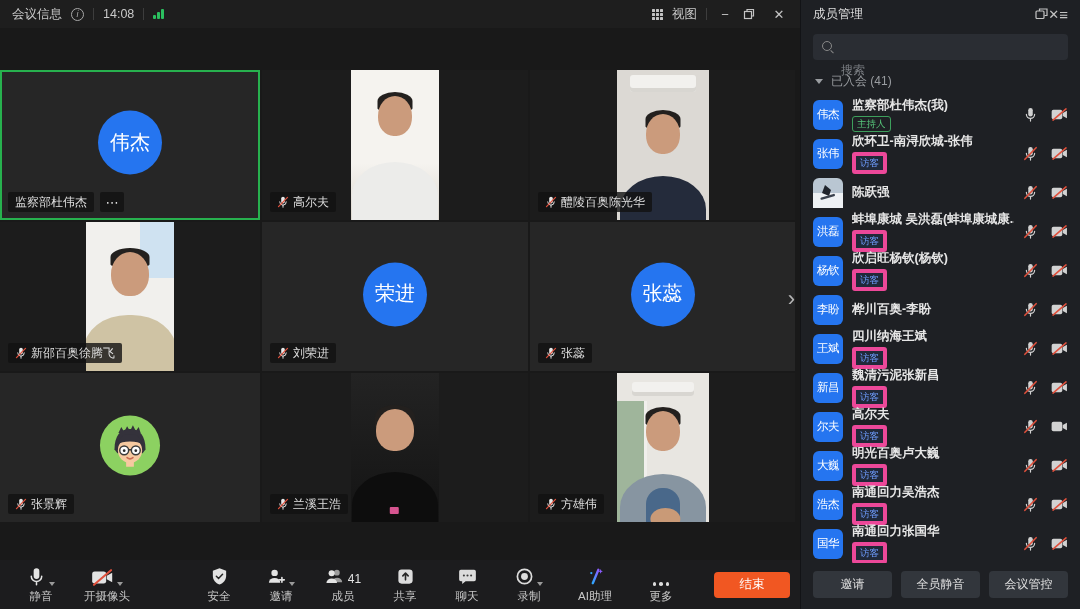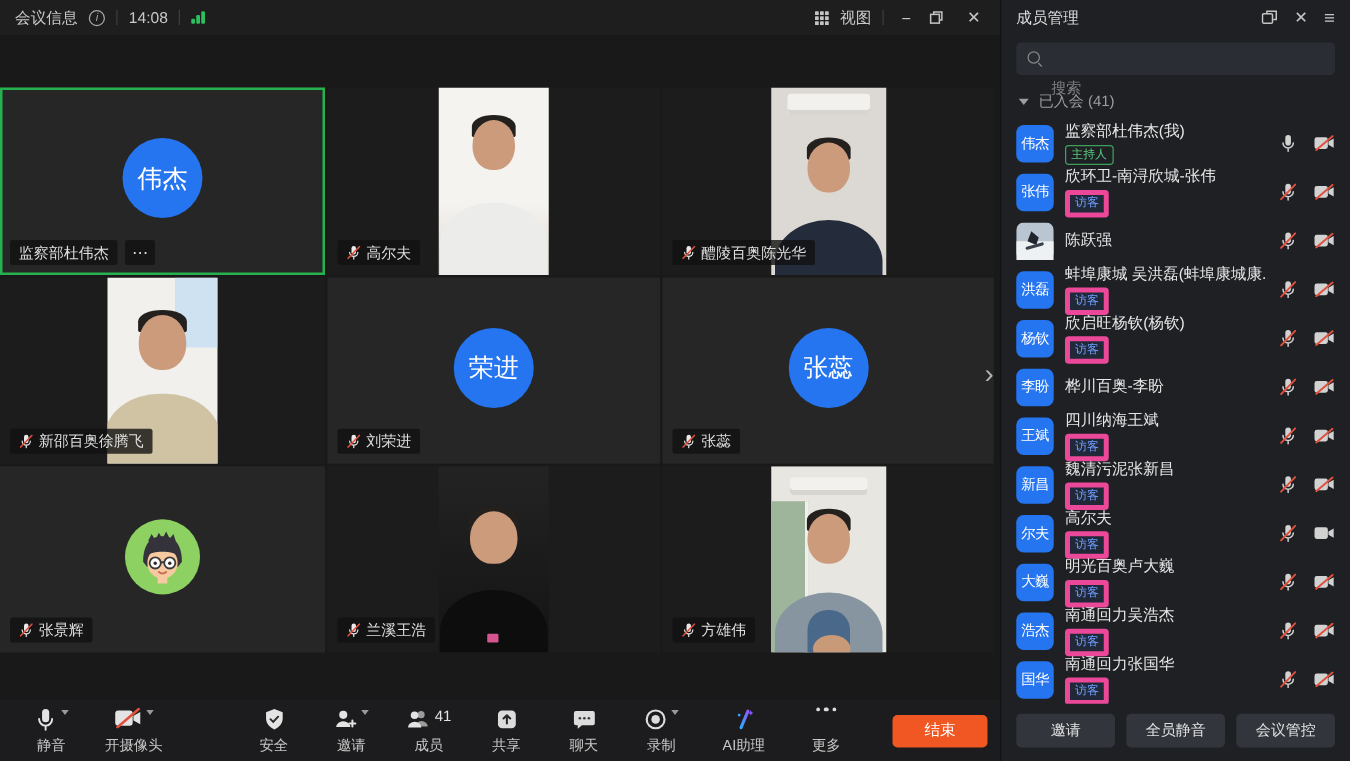--- a/index.html
+++ b/index.html
@@ -78,37 +78,37 @@
   .t9 .torso{background:#8795a1; height:48px;}
   .t9-tee { position:absolute; bottom:0; left:50%; transform:translateX(-50%); width:34px; height:34px;
     border-radius:16px 16px 0 0; background:#49688a; }
   .t9-fist { position:absolute; bottom:-8px; left:50%; transform:translateX(-42%); width:30px; height:22px;
     border-radius:50%; background:#c99a77; }
 
   
   .tb { position:absolute; bottom:0; left:0; width:800px; height:49px; background:#1c1c1e;
     display:flex; align-items:center; padding:0 10px; }
   .tb-item { width:62px; display:flex; flex-direction:column; align-items:center; gap:3px; color:#c7c7c7; }
-  .tb-item .ir { height:20px; display:flex; align-items:flex-start; gap:3px; }
+  .tb-item .ir { height:20px; display:flex; align-items:flex-end; gap:3px; }
   .tb-item .lb { font-size:11.5px; white-space:nowrap; }
   .tb-item.wide { width:70px; }
   .tb-item.gap-l { margin-left:46px; }
   .caret { width:0; height:0; border-left:3.5px solid transparent; border-right:3.5px solid transparent;
     border-top:4px solid #9a9a9a; margin-top:2px; }
   .cnt41 { font-size:12px; color:#e3e3e3; margin-left:1px; }
   .end-btn { margin-left:auto; margin-right:0; width:76px; height:26px; background:#f15722;
     border:none; border-radius:4px; color:#fff; font-size:12.5px;
     font-family:"Liberation Sans","DejaVu Sans",sans-serif; }
   .dots3 { display:flex; gap:3px; }
   .dots3 i { width:3.5px; height:3.5px; border-radius:50%; background:#dcdcdc; }
 
   
   .sidebar { width:280px; height:609px; background:#1e2024; border-left:1px solid #121316;
     display:flex; flex-direction:column; }
-  .sb-head { height:28px; display:flex; align-items:center; padding:0 12px; gap:13px;
+  .sb-head { height:28px; display:flex; align-items:center; padding:0 12px; 
     color:#dddddd; font-size:12.5px; }
   .sb-head .flex1 { flex:1; }
   .sb-ic { color:#c4c4c4; font-size:13px; }
   .search { margin:6px 12px 4px; height:26px; background:#2a2d33; border-radius:4px;
     display:flex; align-items:center; padding:0 9px; gap:7px; }
   .mag { position:relative; width:12px; height:12px; }
   .mag::before { content:""; position:absolute; top:0; left:0; width:8px; height:8px;
     border:1.4px solid #888; border-radius:50%; }
   .mag::after { content:""; position:absolute; left:8.5px; top:8.5px; width:4px; height:1.4px;
     background:#888; transform:rotate(45deg); transform-origin:0 0; }
@@ -116,21 +116,21 @@
     font-size:12px; font-family:"Liberation Sans","DejaVu Sans",sans-serif;margin-top:46px; }
   .search input::placeholder { color:#7c7f84; }
   .section { display:flex; align-items:center; gap:8px; padding:9px 14px 5px; color:#9a9da1; font-size:12px; }
   .tri { width:0; height:0; border-left:4px solid transparent; border-right:4px solid transparent;
     border-top:5px solid #9a9da1; }
   .mlist { flex:1; overflow:hidden; }
   .m-row { display:flex; align-items:center; height:39px; padding:0 12px; gap:9px; }
   .m-av { width:30px; height:30px; border-radius:6px; background:#2575f0; color:#fff; font-size:11.5px;
     display:flex; align-items:center; justify-content:center; flex:none; letter-spacing:-0.5px; }
   .m-mid { flex:1; min-width:0; display:flex; flex-direction:column; justify-content:center; gap:2px; }
-  .m-name { color:#e6e6e6; font-size:12.5px; white-space:nowrap; overflow:hidden; }
+  .m-name { color:#e6e6e6; font-size:12.5px; white-space:nowrap; overflow:hidden;font-weight:bold; }
   .badge { align-self:flex-start; font-size:9.5px; line-height:1; padding:2px 4px; border-radius:3px; }
   .badge.host { color:#58c97c; border:1px solid #3d9f5c; }
   .badge.guest { color:#6f9dff; border:4px solid #ec4899; background:rgba(60,111,214,.12); }
   .m-icons { display:flex; align-items:center; gap:13px; color:#d2d2d2; }
   .sb-foot { display:flex; gap:9px; padding:8px 12px 11px; }
   .sb-foot button { flex:1; height:27px; background:#32363c; border:none; border-radius:4px;
     color:#e0e0e0; font-size:12px; font-family:"Liberation Sans","DejaVu Sans",sans-serif; }
 
   .ic-xs { width:12px; height:12px; color:#e8e8e8; }
   .ic-s  { width:15px; height:15px; color:#d2d2d2; }

